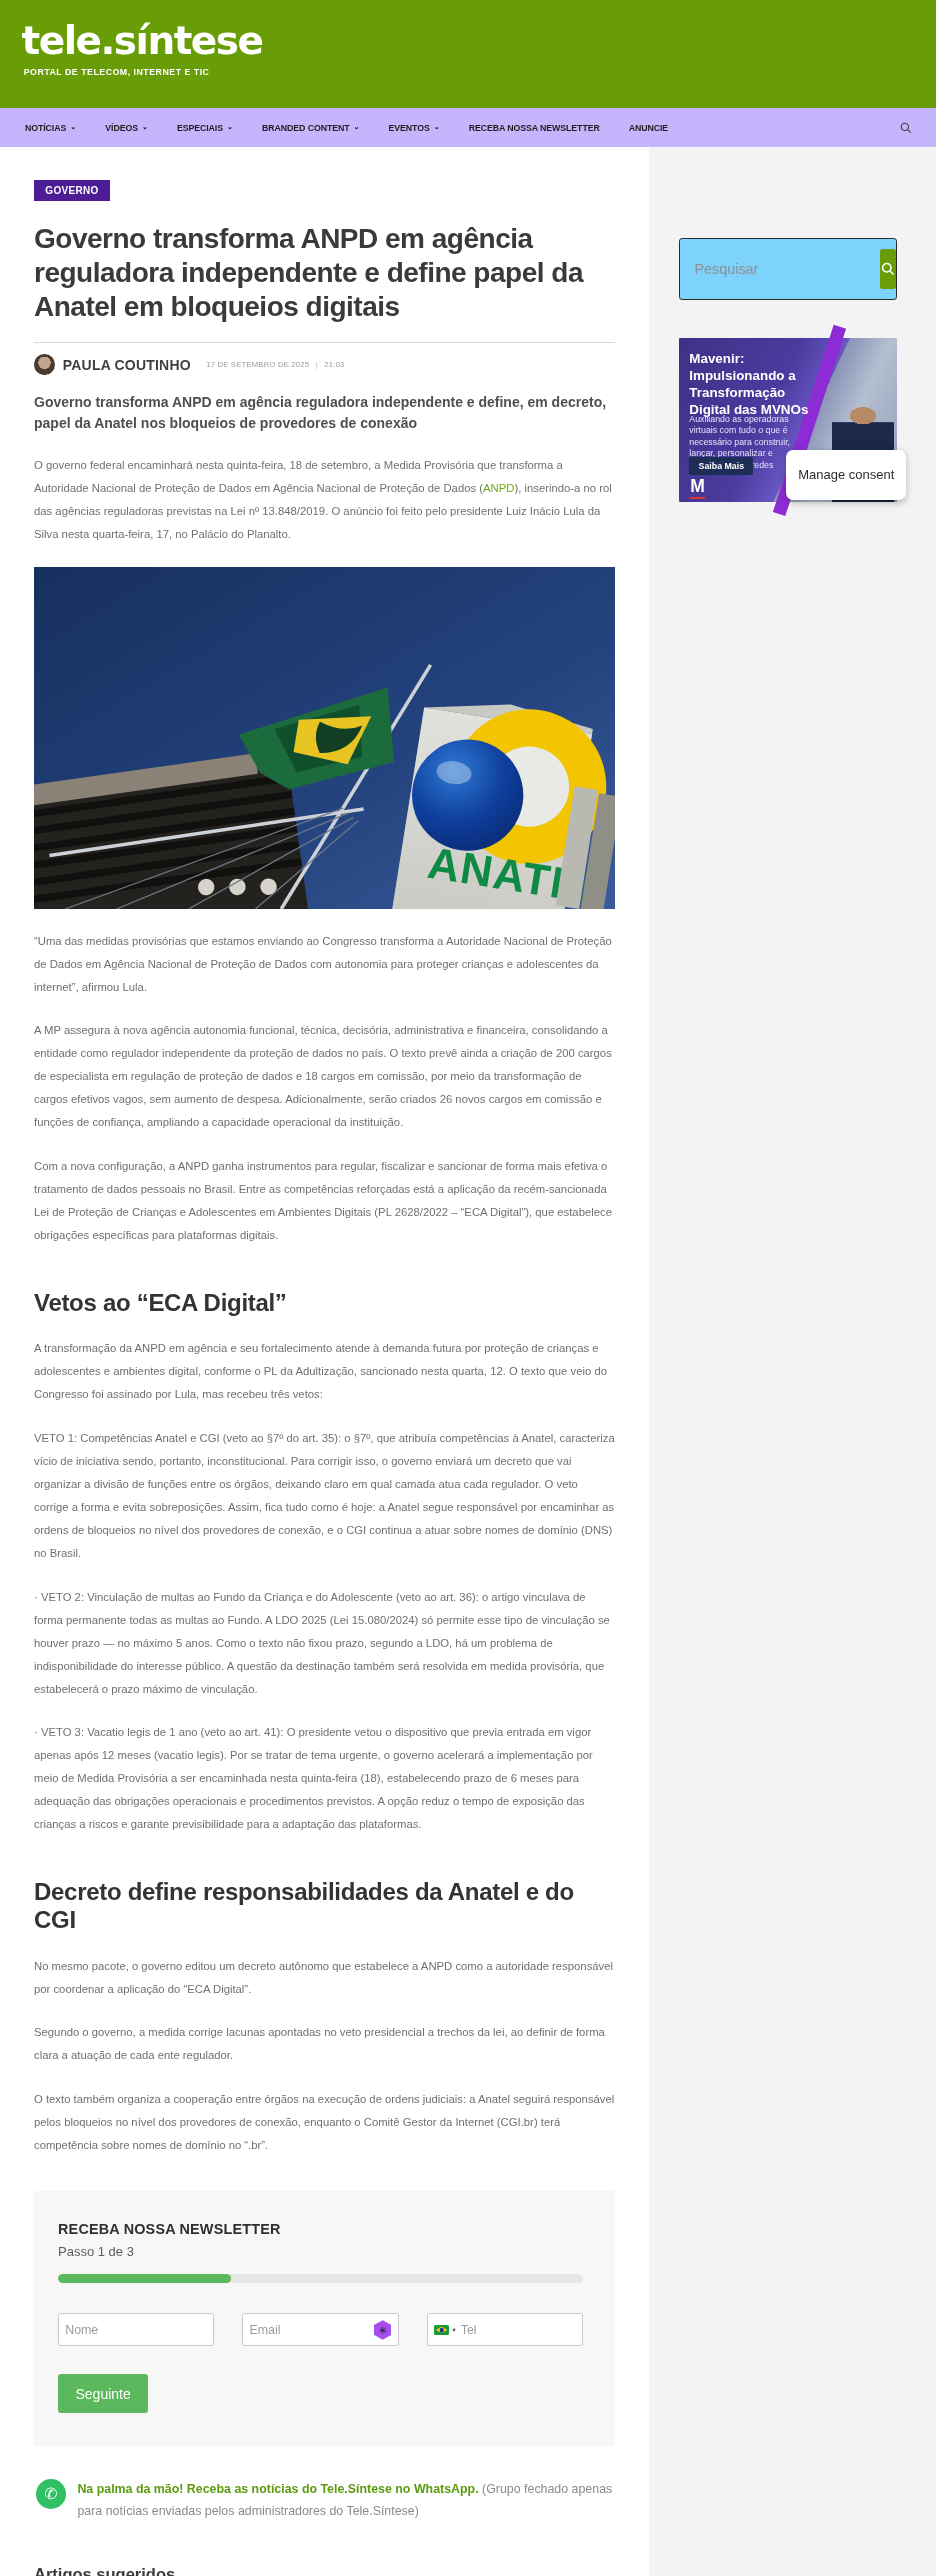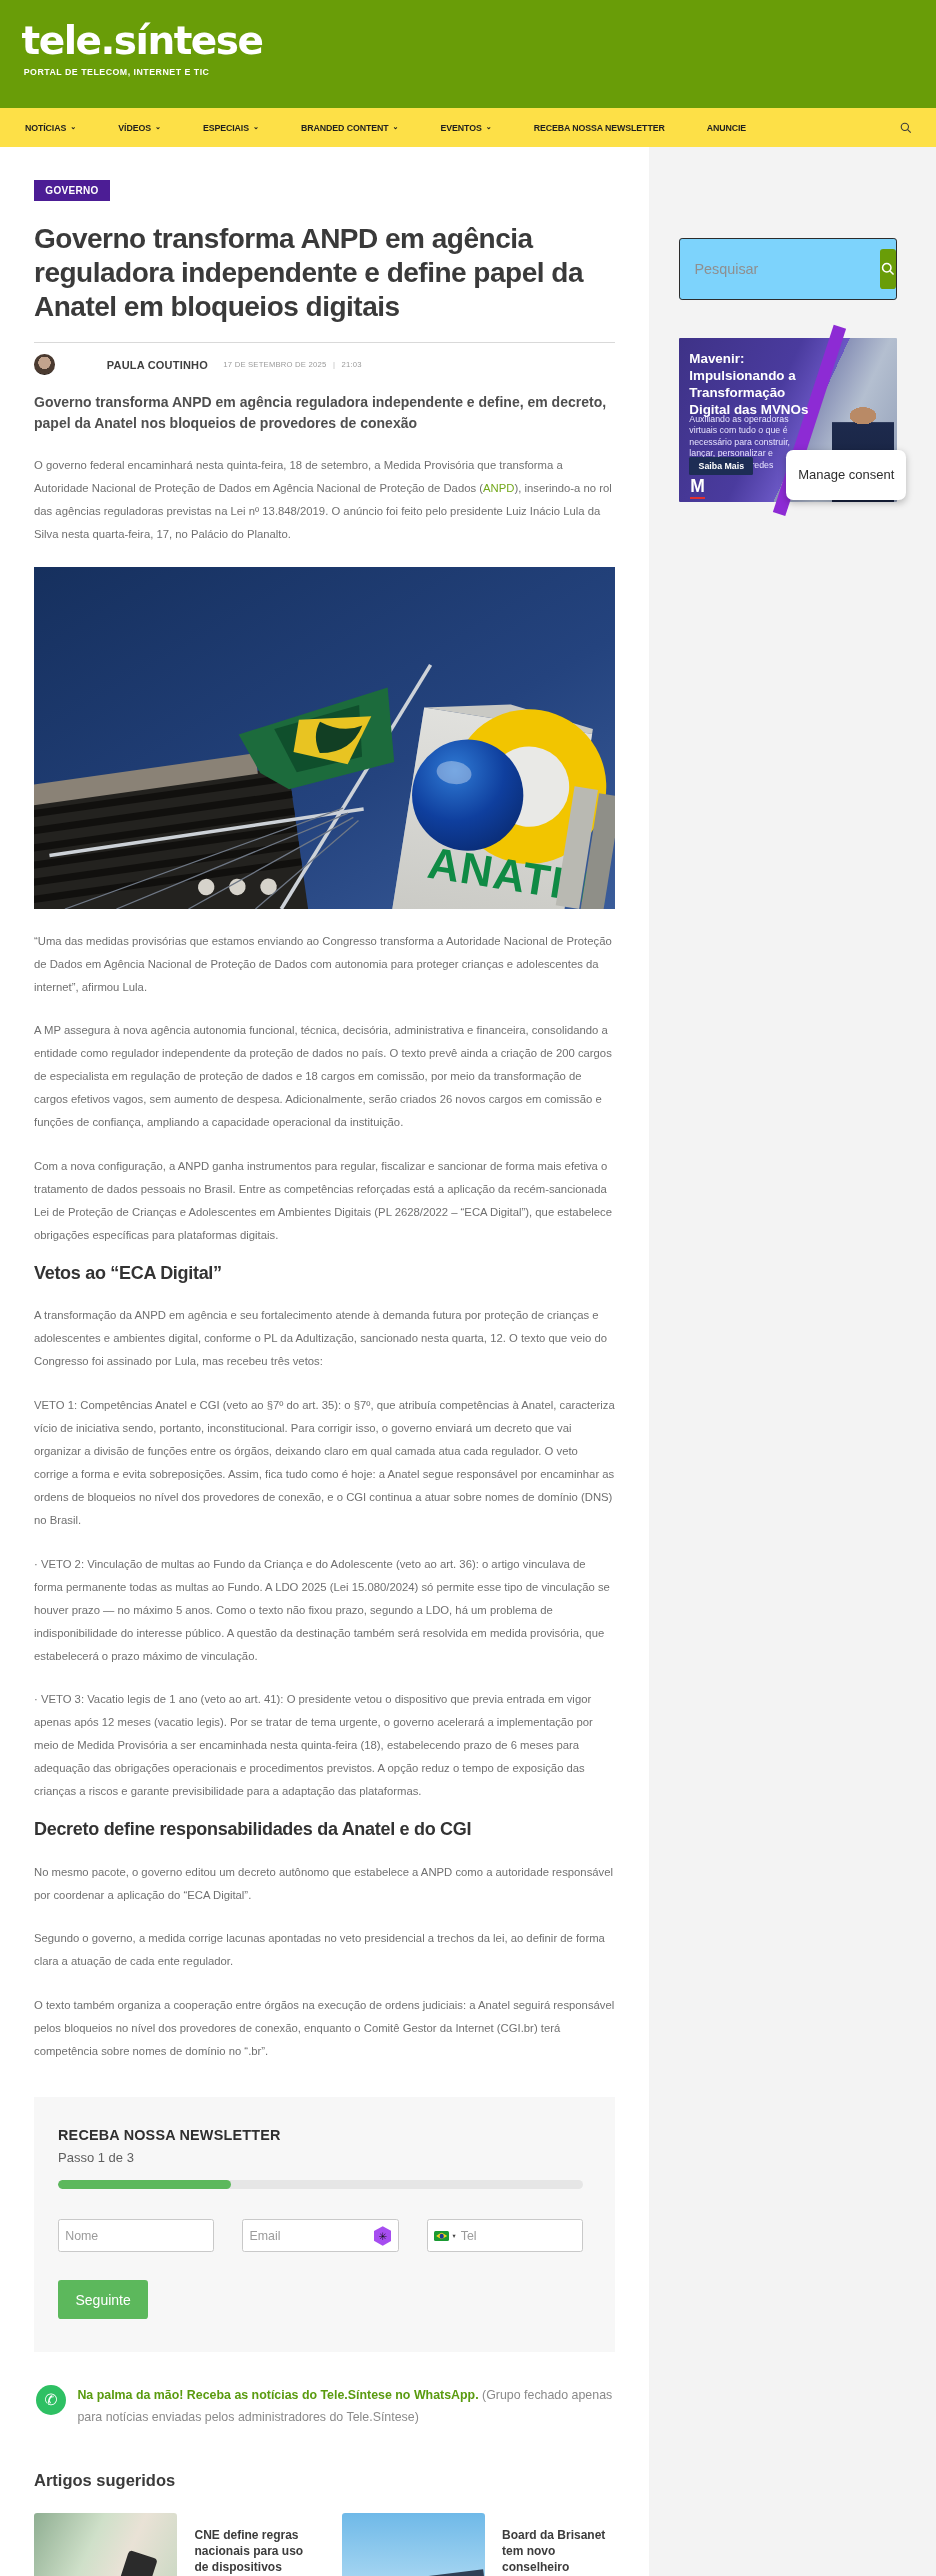--- a/index.html
+++ b/index.html
@@ -5,21 +5,21 @@
   * { margin:0; padding:0; box-sizing:border-box; }
   html,body { width:937px; }
   body { background:#f3f3f3; font-family:"Liberation Sans", sans-serif; }
   .page { width:937px; position:relative; }
 
   
   .site-header { background:#699d08; height:108px; padding:20.6px 0 0 21.6px; }
   .logo-text { color:#fff; font-size:39px; font-weight:700; letter-spacing:-1.5px; line-height:1; font-family:"DejaVu Sans", sans-serif; }
   .tagline { color:#fff; font-size:8.8px; font-weight:700; letter-spacing:0.5px; margin:7.2px 0 0 2.1px; }
 
-  .main-nav { background:#fde047; height:39px; display:flex; align-items:center; padding:0 25px; gap:42px; }
+  .main-nav { background:#c4b5fd; height:39px; display:flex; align-items:center; padding:0 25px; gap:29px; }
   .nav-item { display:flex; align-items:center; gap:4.1px; color:#1f1f1f; font-size:8.8px; font-weight:700; letter-spacing:-0.1px; text-transform:uppercase; cursor:pointer; white-space:nowrap; }
   .caret { font-size:7.2px; color:#1f1f1f; line-height:0; transform:translateY(-1px); }
   .nav-spacer { flex:1; }
   .nav-search { width:13.4px; height:13.4px; color:#3c3c3c; cursor:pointer; }
 
   
   .content-area { position:relative; }
   .main-col { width:649px; background:#fff; padding:33px 34px 0 34px; }
 
   
@@ -38,27 +38,27 @@
   .ad-cta { position:absolute; left:10.3px; bottom:27px; background:#1d2d55; color:#fff; font-size:8.8px; font-weight:700; padding:4.1px 9.3px; border-radius:1.5px; cursor:pointer; }
   .ad-logo { position:absolute; left:11.3px; bottom:3.1px; color:#fff; font-size:17.5px; font-weight:700; line-height:1; border-bottom:2.1px solid #e03131; padding-bottom:1px; }
   .consent-pop { position:absolute; right:-9.3px; bottom:2.1px; width:120px; height:50px; background:#fff; border-radius:7.2px; box-shadow:0 2.1px 7.2px rgba(0,0,0,.25); display:flex; align-items:center; justify-content:center; font-size:13px; color:#2d2d2d; cursor:pointer; }
 
   
   .cat-badge { display:inline-block; background:#4c1d95; color:#fff; font-size:10px; font-weight:700; letter-spacing:0.3px; padding:5.2px 11.3px; cursor:pointer; }
   h1.title { margin-top:20.6px; color:#3a3a3a; font-size:28px; line-height:1.22; font-weight:700; letter-spacing:-0.5px; }
   .title-rule { border-top:0.5px solid #d9d9d9; margin:17.5px 0 0 0; }
   .byline { display:flex; align-items:center; gap:8.2px; margin-top:11.3px; }
   .byline-avatar { width:20.6px; height:20.6px; border-radius:50%; background:radial-gradient(circle at 50% 42%, #c2a38d 0 38%, #4a3a30 39% 70%, #2d241f 71%); flex:none; }
-  .byline-author { color:#3f3f3f; font-size:11px; font-weight:700; letter-spacing:0.2px;margin-left:44px; }
+  .byline-author { color:#3f3f3f; font-size:14px; font-weight:700; letter-spacing:0.2px; }
   .byline-date { color:#9b9b9b; font-size:7.7px; letter-spacing:0.2px; margin-left:7.2px; }
   .byline-sep { color:#bbb; margin:0 4.1px; }
   h2.subtitle { margin-top:17.5px; color:#4f4f4f; font-size:14px; line-height:1.45; font-weight:700; }
   .article-body p { color:#707070; font-size:11.3px; line-height:23px; margin-top:20.6px; }
   .article-body a.green-link { color:#73a81c; text-decoration:none; cursor:pointer; }
-  .article-body h2 { color:#333; font-size:18px; font-weight:700; margin-top:16px; letter-spacing:-0.3px; }
+  .article-body h2 { color:#333; font-size:24px; font-weight:700; margin-top:42px; letter-spacing:-0.3px; }
 
   figure.hero { margin-top:21.6px; width:581px; height:342px; }
   figure.hero svg { display:block; }
 
   
   .newsletter { background:#f7f7f7; margin-top:34px; padding:30px 32px 33px 24px; }
   .nl-heading { color:#2f2f2f; font-size:14.4px; font-weight:700; letter-spacing:0.2px; }
   .nl-step { color:#5f5f5f; font-size:13px; margin-top:7.2px; }
   .nl-progress { margin-top:14.4px; height:9.8px; border-radius:5.2px; background:#e6e6e6; overflow:hidden; }
   .nl-progress-fill { height:100%; width:33%; background:#5cb85c; border-radius:5.2px; }

